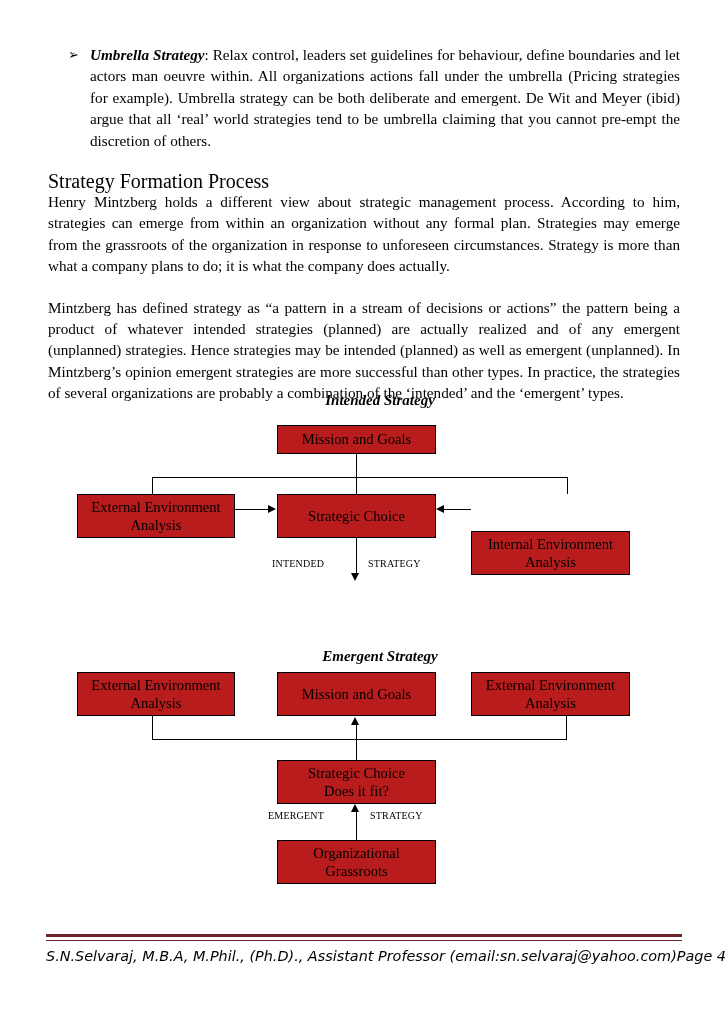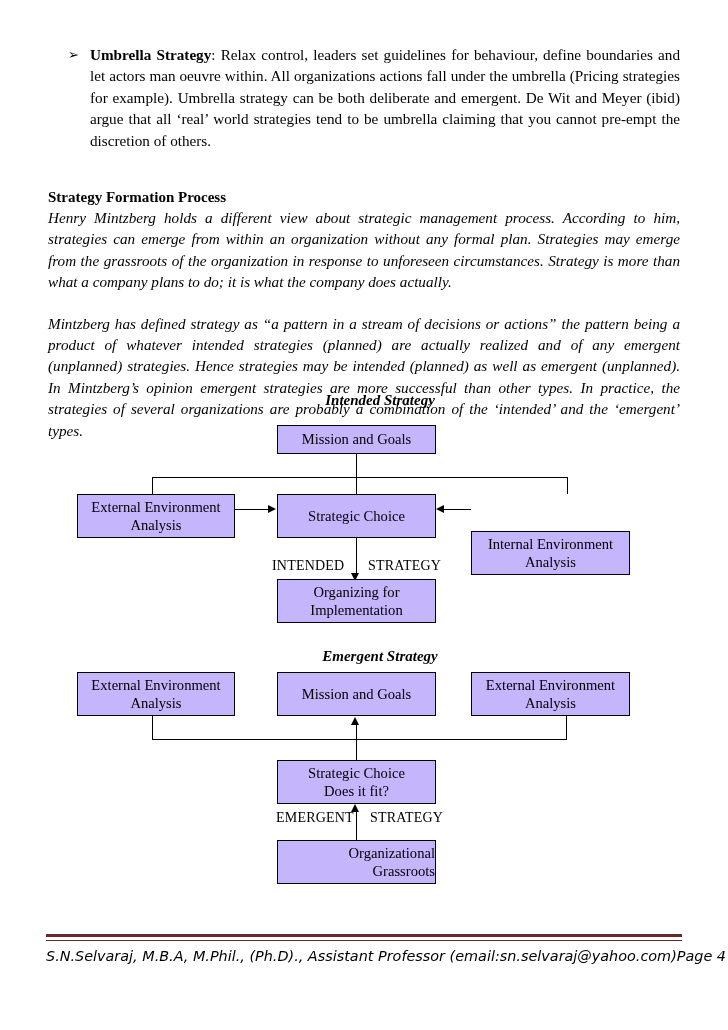--- a/index.html
+++ b/index.html
@@ -43,36 +43,36 @@
   .bullet-marker {
     position: absolute;
     left: 20px;
     top: 0px;
     font-size: 13px;
     line-height: 21.4px;
     font-family: "DejaVu Sans", sans-serif;
   }
   .bullet-term {
     font-weight: bold;
+    font-style: italic;
     margin-top: 47px;
   }
 
   .section-heading {
-    font-size: 15px;
+    font-size: 20px;
     line-height: 20px;
-    font-weight: bold;
-    margin-top: 36px;
+    font-weight: normal;
+    margin-top: 20px;
   }
 
   p.body-para {
     font-size: 15.2px;
     line-height: 21.4px;
     text-align: justify;
     margin: 0;
-    font-style: italic;
   }
   p.body-para.spaced {
     margin-top: 20px;
   }
 
   
   .diagram {
     position: absolute;
     left: 0;
     top: 392px;
@@ -84,21 +84,21 @@
     position: absolute;
     width: 728px;
     text-align: center;
     font-size: 15px;
     font-weight: bold;
     font-style: italic;
   }
   .node {
     position: absolute;
     border: 1.3px solid #000000;
-    background: #c4b5fd;
+    background: #b91c1c;
     box-sizing: border-box;
     display: flex;
     flex-direction: column;
     align-items: center;
     justify-content: center;
     font-size: 14.6px;
     line-height: 18.5px;
     text-align: center;
   }
   .node span { display: block; }
@@ -132,21 +132,21 @@
     border-bottom: 4.6px solid transparent;
     border-left: 8px solid #000000;
   }
   .arrow-left {
     border-top: 4.6px solid transparent;
     border-bottom: 4.6px solid transparent;
     border-right: 8px solid #000000;
   }
   .flow-label {
     position: absolute;
-    font-size: 14px;
+    font-size: 10px;
     letter-spacing: 0.2px;
     white-space: nowrap;
   }
 
   .fig-caption {
     position: absolute;
     left: 0;
     top: 898px;
     width: 728px;
     text-align: center;
@@ -241,24 +241,20 @@
 
     <div class="hline" style="left:444px; top:117px; width:27px;"></div>
     <div class="arrow-left" style="left:436px; top:112.5px;"></div>
 
     <div class="vline" style="left:356px; top:146px; height:36px;"></div>
     <div class="arrow-down" style="left:351px; top:181px;"></div>
 
     <div class="flow-label" style="left:272px; top:166px;">INTENDED</div>
     <div class="flow-label" style="left:368px; top:166px;">STRATEGY</div>
 
-    <div class="node" style="left:277px; top:187px; width:159px; height:44px;">
-      <span>Organizing for</span>
-      <span>Implementation</span>
-    </div>
 
     <div class="diag-title" style="top:256px;">Emergent Strategy</div>
 
     <div class="node" style="left:77px; top:280px; width:158px; height:44px;">
       <span>External Environment</span>
       <span>Analysis</span>
     </div>
 
     <div class="node" style="left:277px; top:280px; width:159px; height:44px;">
       <span>Mission and Goals</span>
@@ -277,24 +273,24 @@
     <div class="arrow-up" style="left:351px; top:325px;"></div>
 
     <div class="node" style="left:277px; top:368px; width:159px; height:44px;">
       <span>Strategic Choice</span>
       <span>Does it fit?</span>
     </div>
 
     <div class="vline" style="left:356px; top:420px; height:30px;"></div>
     <div class="arrow-up" style="left:351px; top:412px;"></div>
 
-    <div class="flow-label" style="left:276px; top:418px;">EMERGENT</div>
+    <div class="flow-label" style="left:268px; top:418px;">EMERGENT</div>
     <div class="flow-label" style="left:370px; top:418px;">STRATEGY</div>
 
-    <div class="node" style="left:277px; top:448px; width:159px; height:44px;align-items:flex-end;">
+    <div class="node" style="left:277px; top:448px; width:159px; height:44px;">
       <span>Organizational</span>
       <span>Grassroots</span>
     </div>
 
   </div>
 
 
   <div class="footer-rule-thick" style="background: rgb(107, 39, 39);"></div>
   <div class="footer-rule-thin" style="background: rgb(107, 39, 39);"></div>
   <div class="footer">

